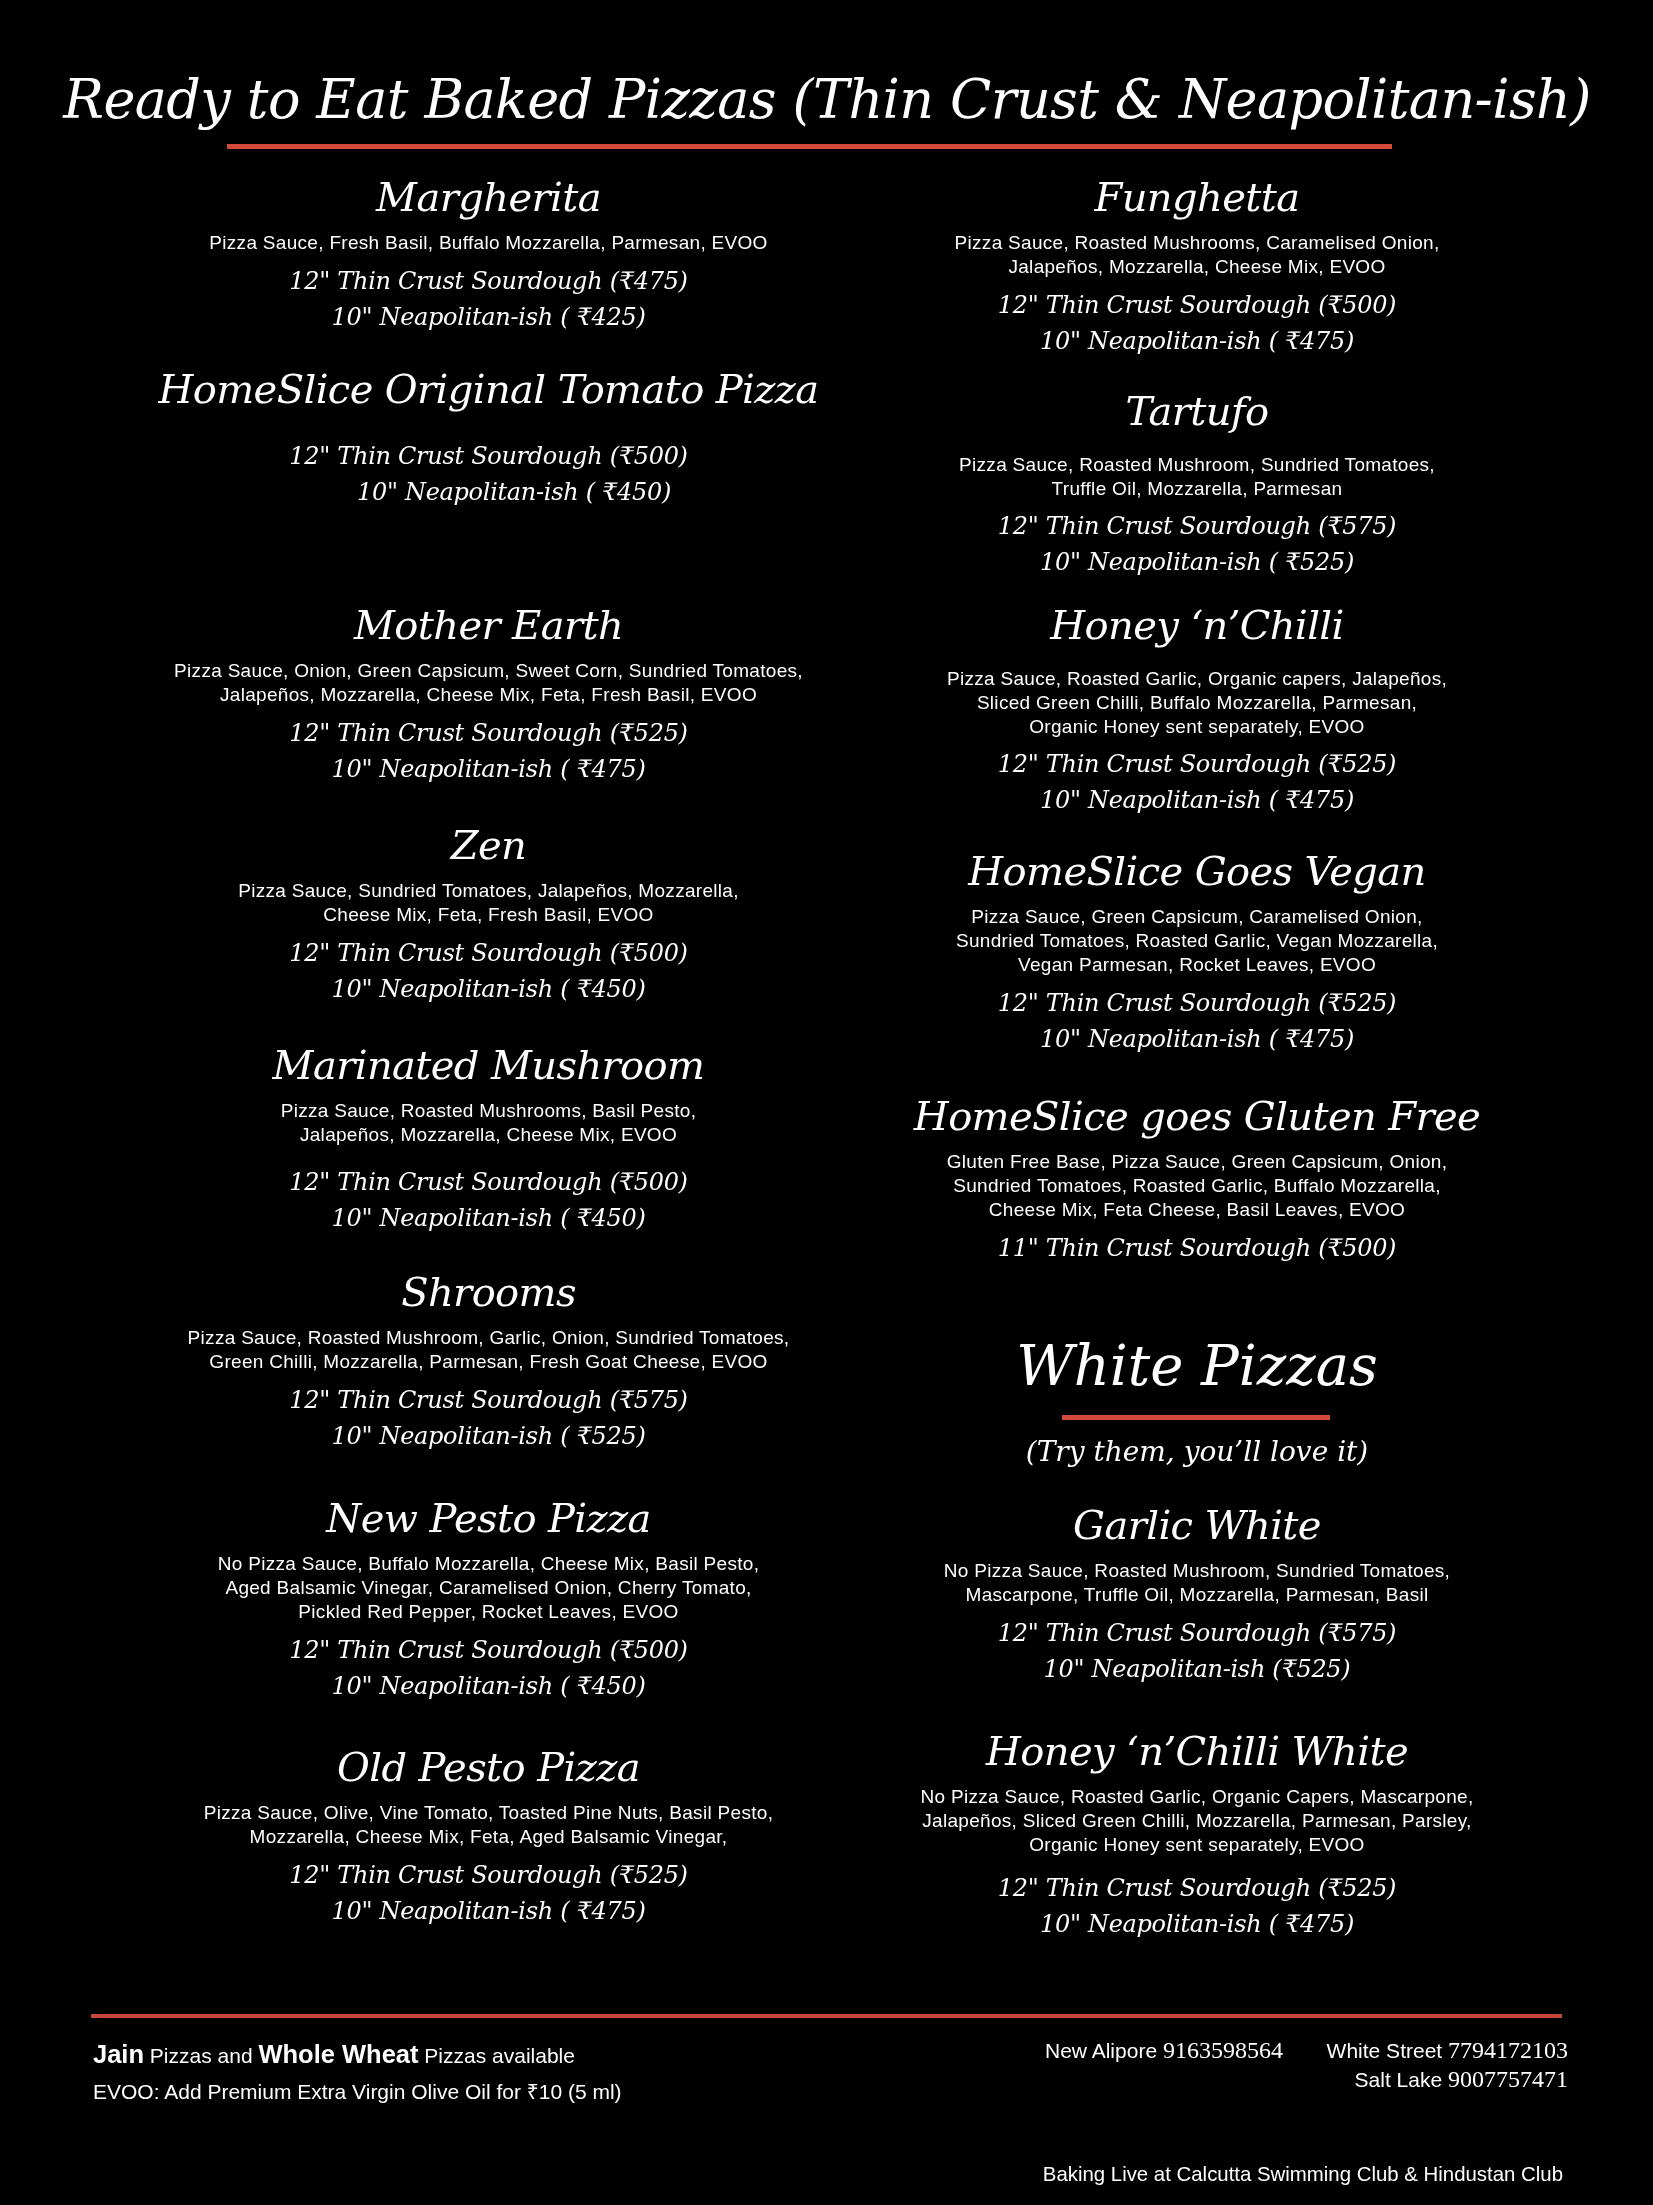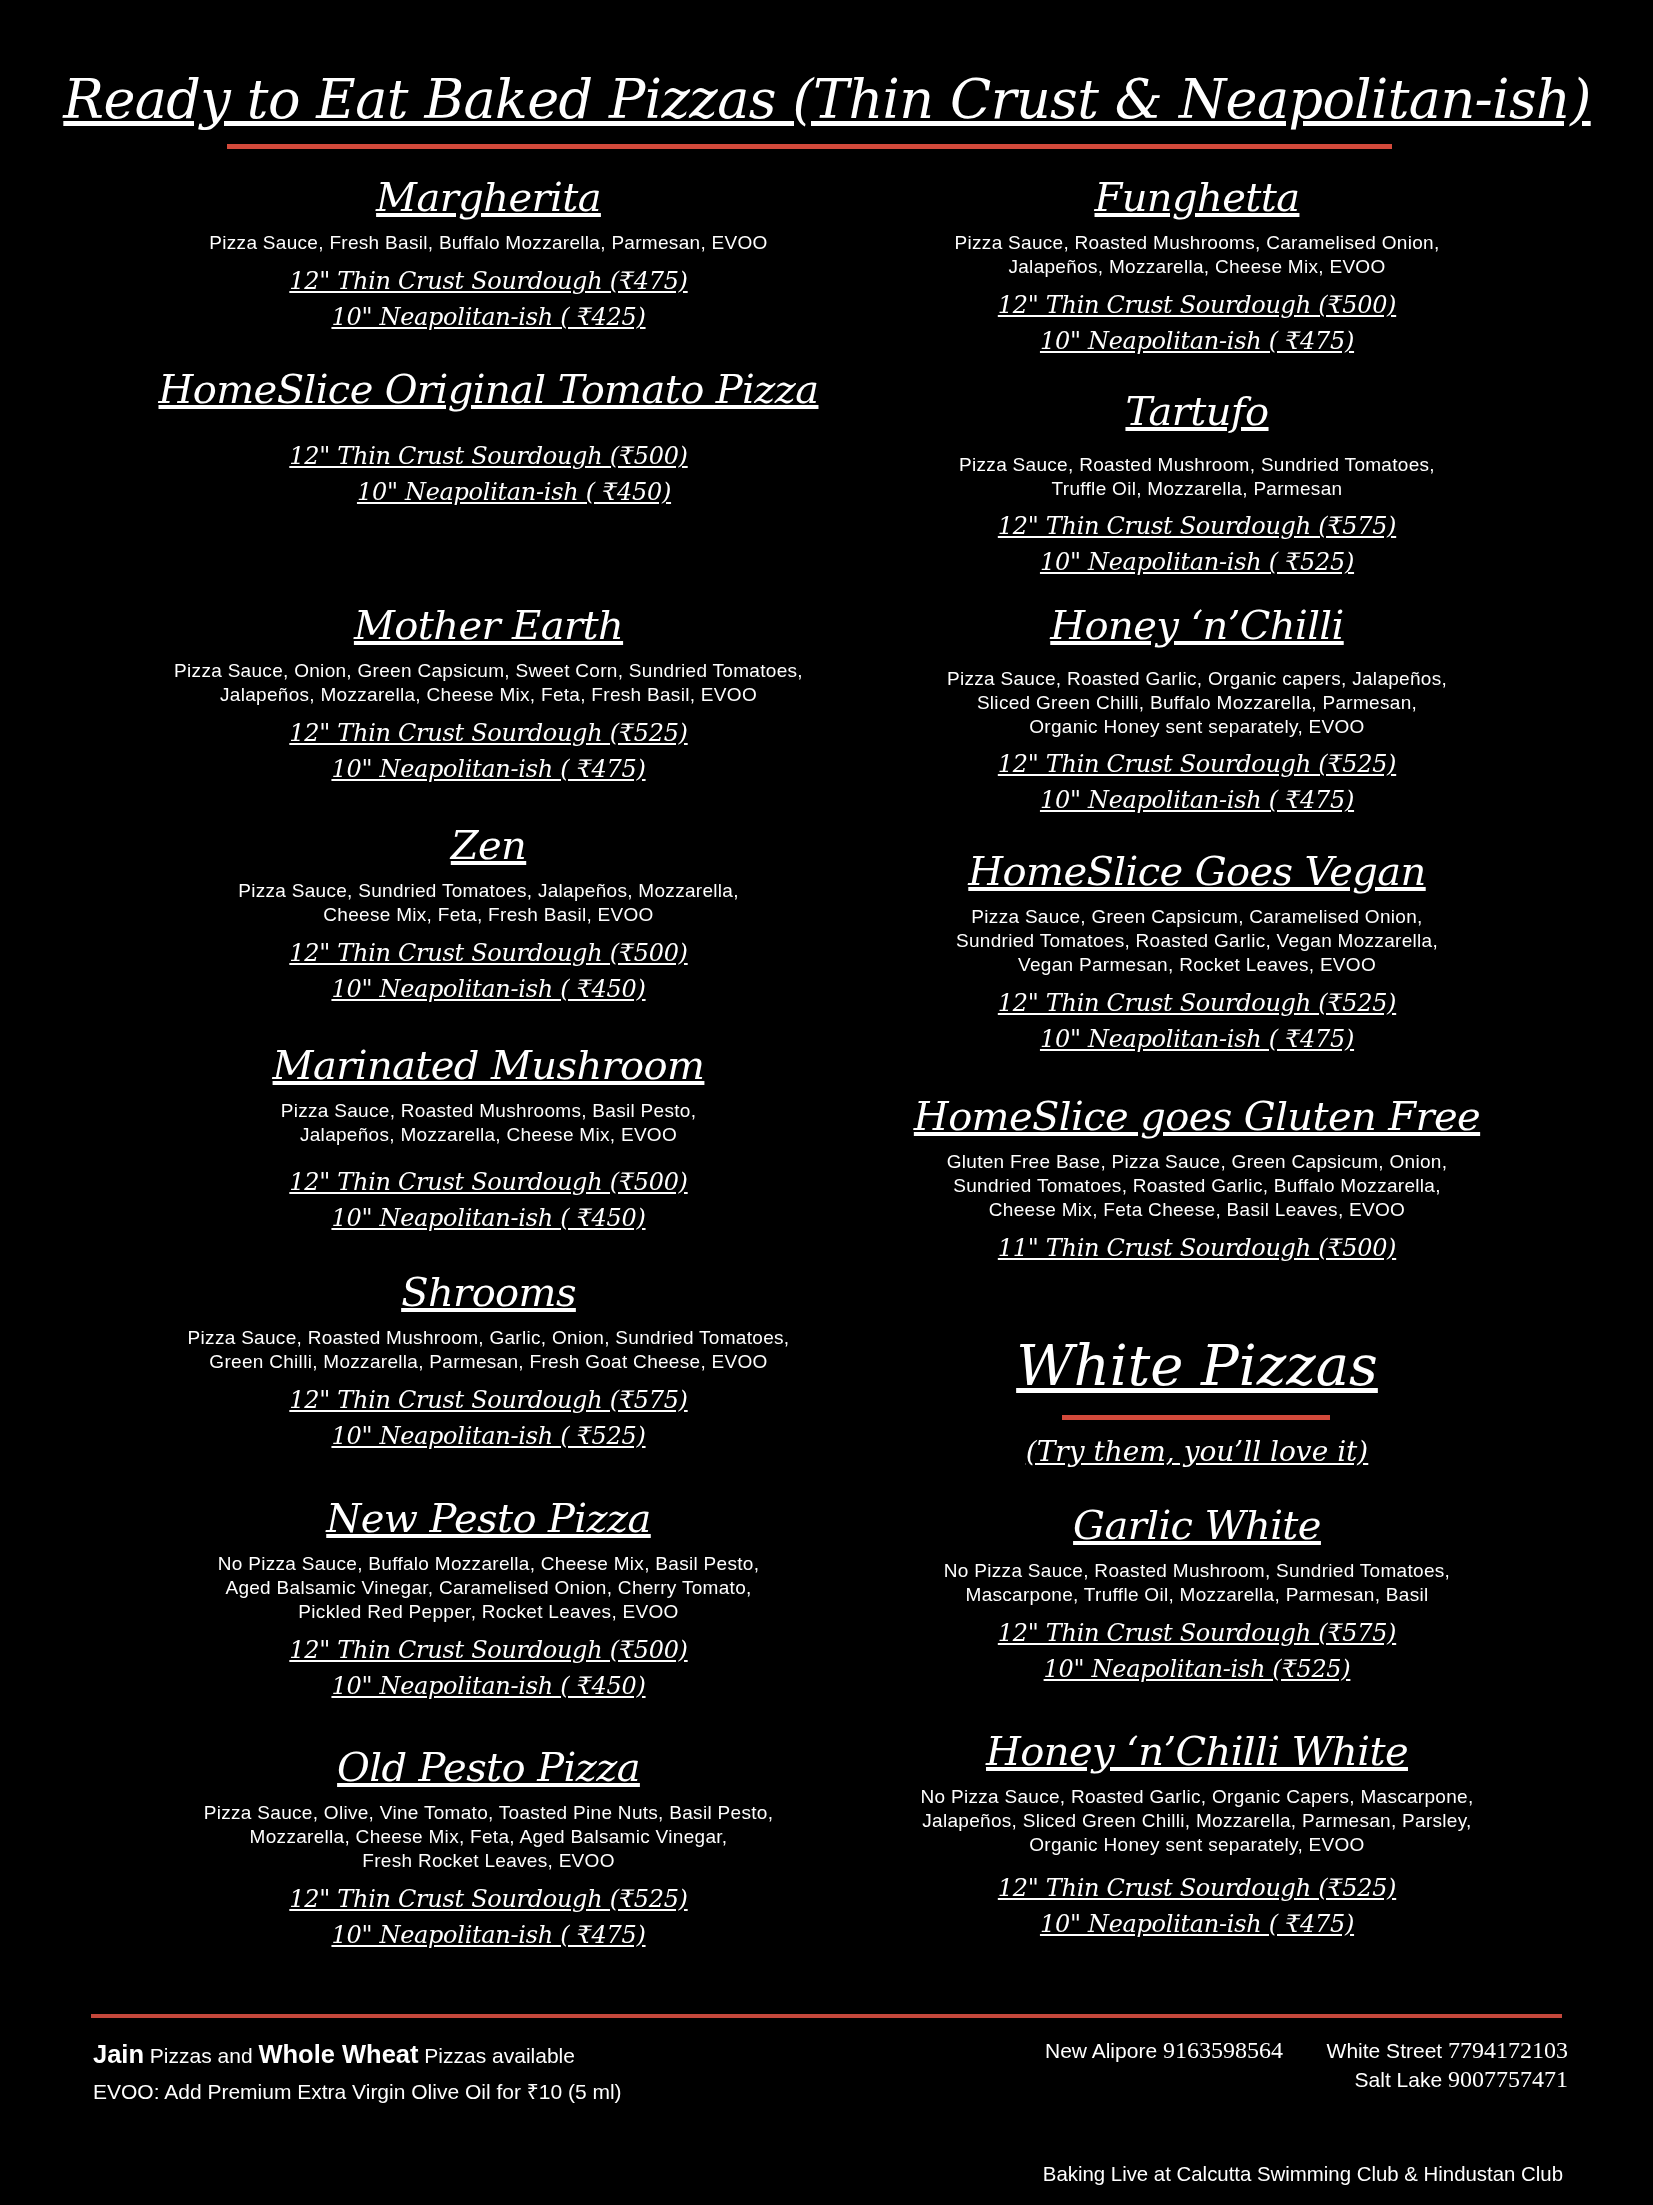--- a/index.html
+++ b/index.html
@@ -1,21 +1,21 @@
 <!DOCTYPE html>
 <html style="font-size:10.2px"><head>
   <meta charset="utf-8">
   <style>
     html, body { margin: 0; padding: 0; background: #000; }
     body {
       width: 1654px; height: 2205px; position: relative; overflow: hidden;
       color: #fff; background: #000;
       font-family: "Liberation Sans", sans-serif;
     }
-    .script { font-family: "DejaVu Serif", serif; font-style: italic; text-decoration: underline; }
+    .script { font-family: "DejaVu Serif", serif; font-style: italic; }
     .sans { font-family: "Liberation Sans", sans-serif; }
     .title {
       position: absolute; top: 61px; left: 0; width: 1654px; text-align: center;
       font-size: 54px; line-height: 77px; letter-spacing: -0.6px;
     }
     .rule { position: absolute; height: 4.5px; background: #d34a3b; }
     .rule-top { top: 144px; left: 227px; width: 1165px; }
     .col { position: absolute; text-align: center; }
     .col-left { left: 128px; width: 721px; top: 163px; }
     .col-right { left: 897px; width: 600px; top: 163px; }
@@ -123,21 +123,20 @@
         <div class="price script">12" Thin Crust Sourdough (₹500)</div>
         <div class="price script">10" Neapolitan-ish (  ₹450)</div>
       </div>
     </div>
 
     <div class="item" style="top:1576px">
       <div class="item-name script">Old Pesto Pizza</div>
       <div class="item-desc sans">
         <div>Pizza Sauce, Olive, Vine Tomato, Toasted Pine Nuts, Basil Pesto,</div>
         <div>Mozzarella, Cheese Mix, Feta, Aged Balsamic Vinegar,</div>
-        <div>Fresh Rocket Leaves, EVOO</div>
       </div>
       <div class="prices">
         <div class="price script">12" Thin Crust Sourdough (₹525)</div>
         <div class="price script">10" Neapolitan-ish (  ₹475)</div>
       </div>
     </div>
   </div>
 
   <div class="col col-right">
     <div class="item" style="top:6.4px">

